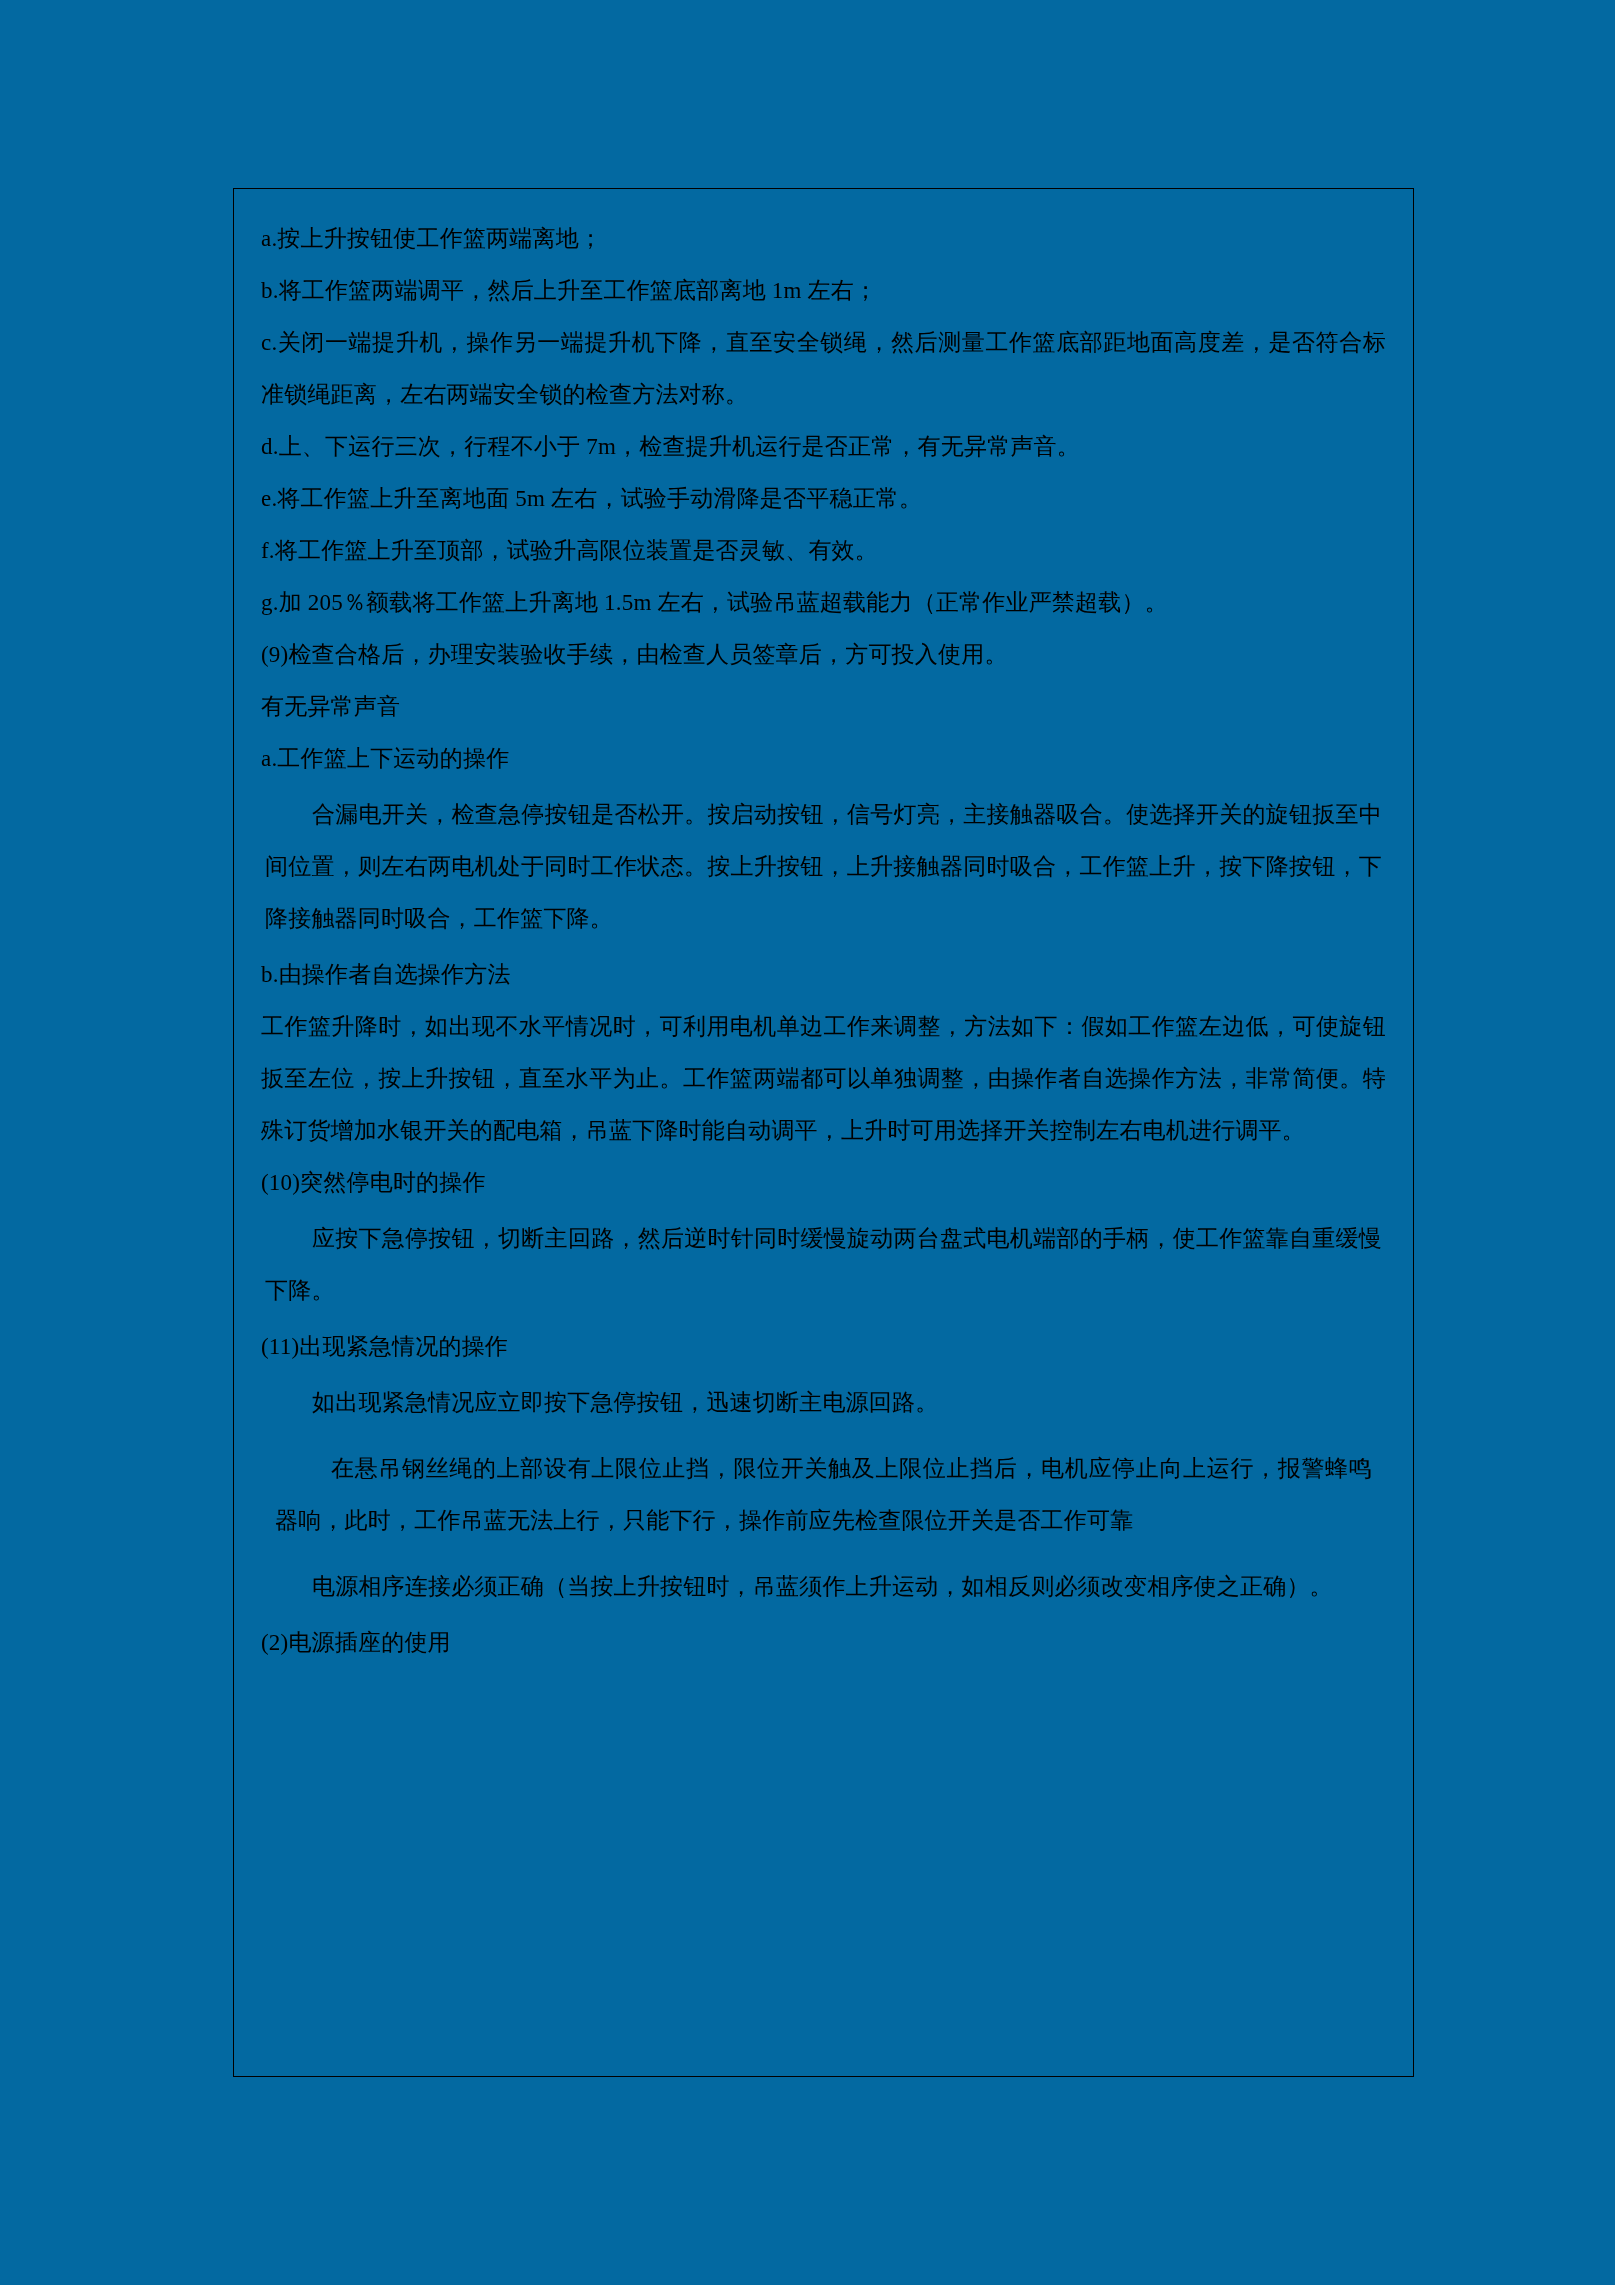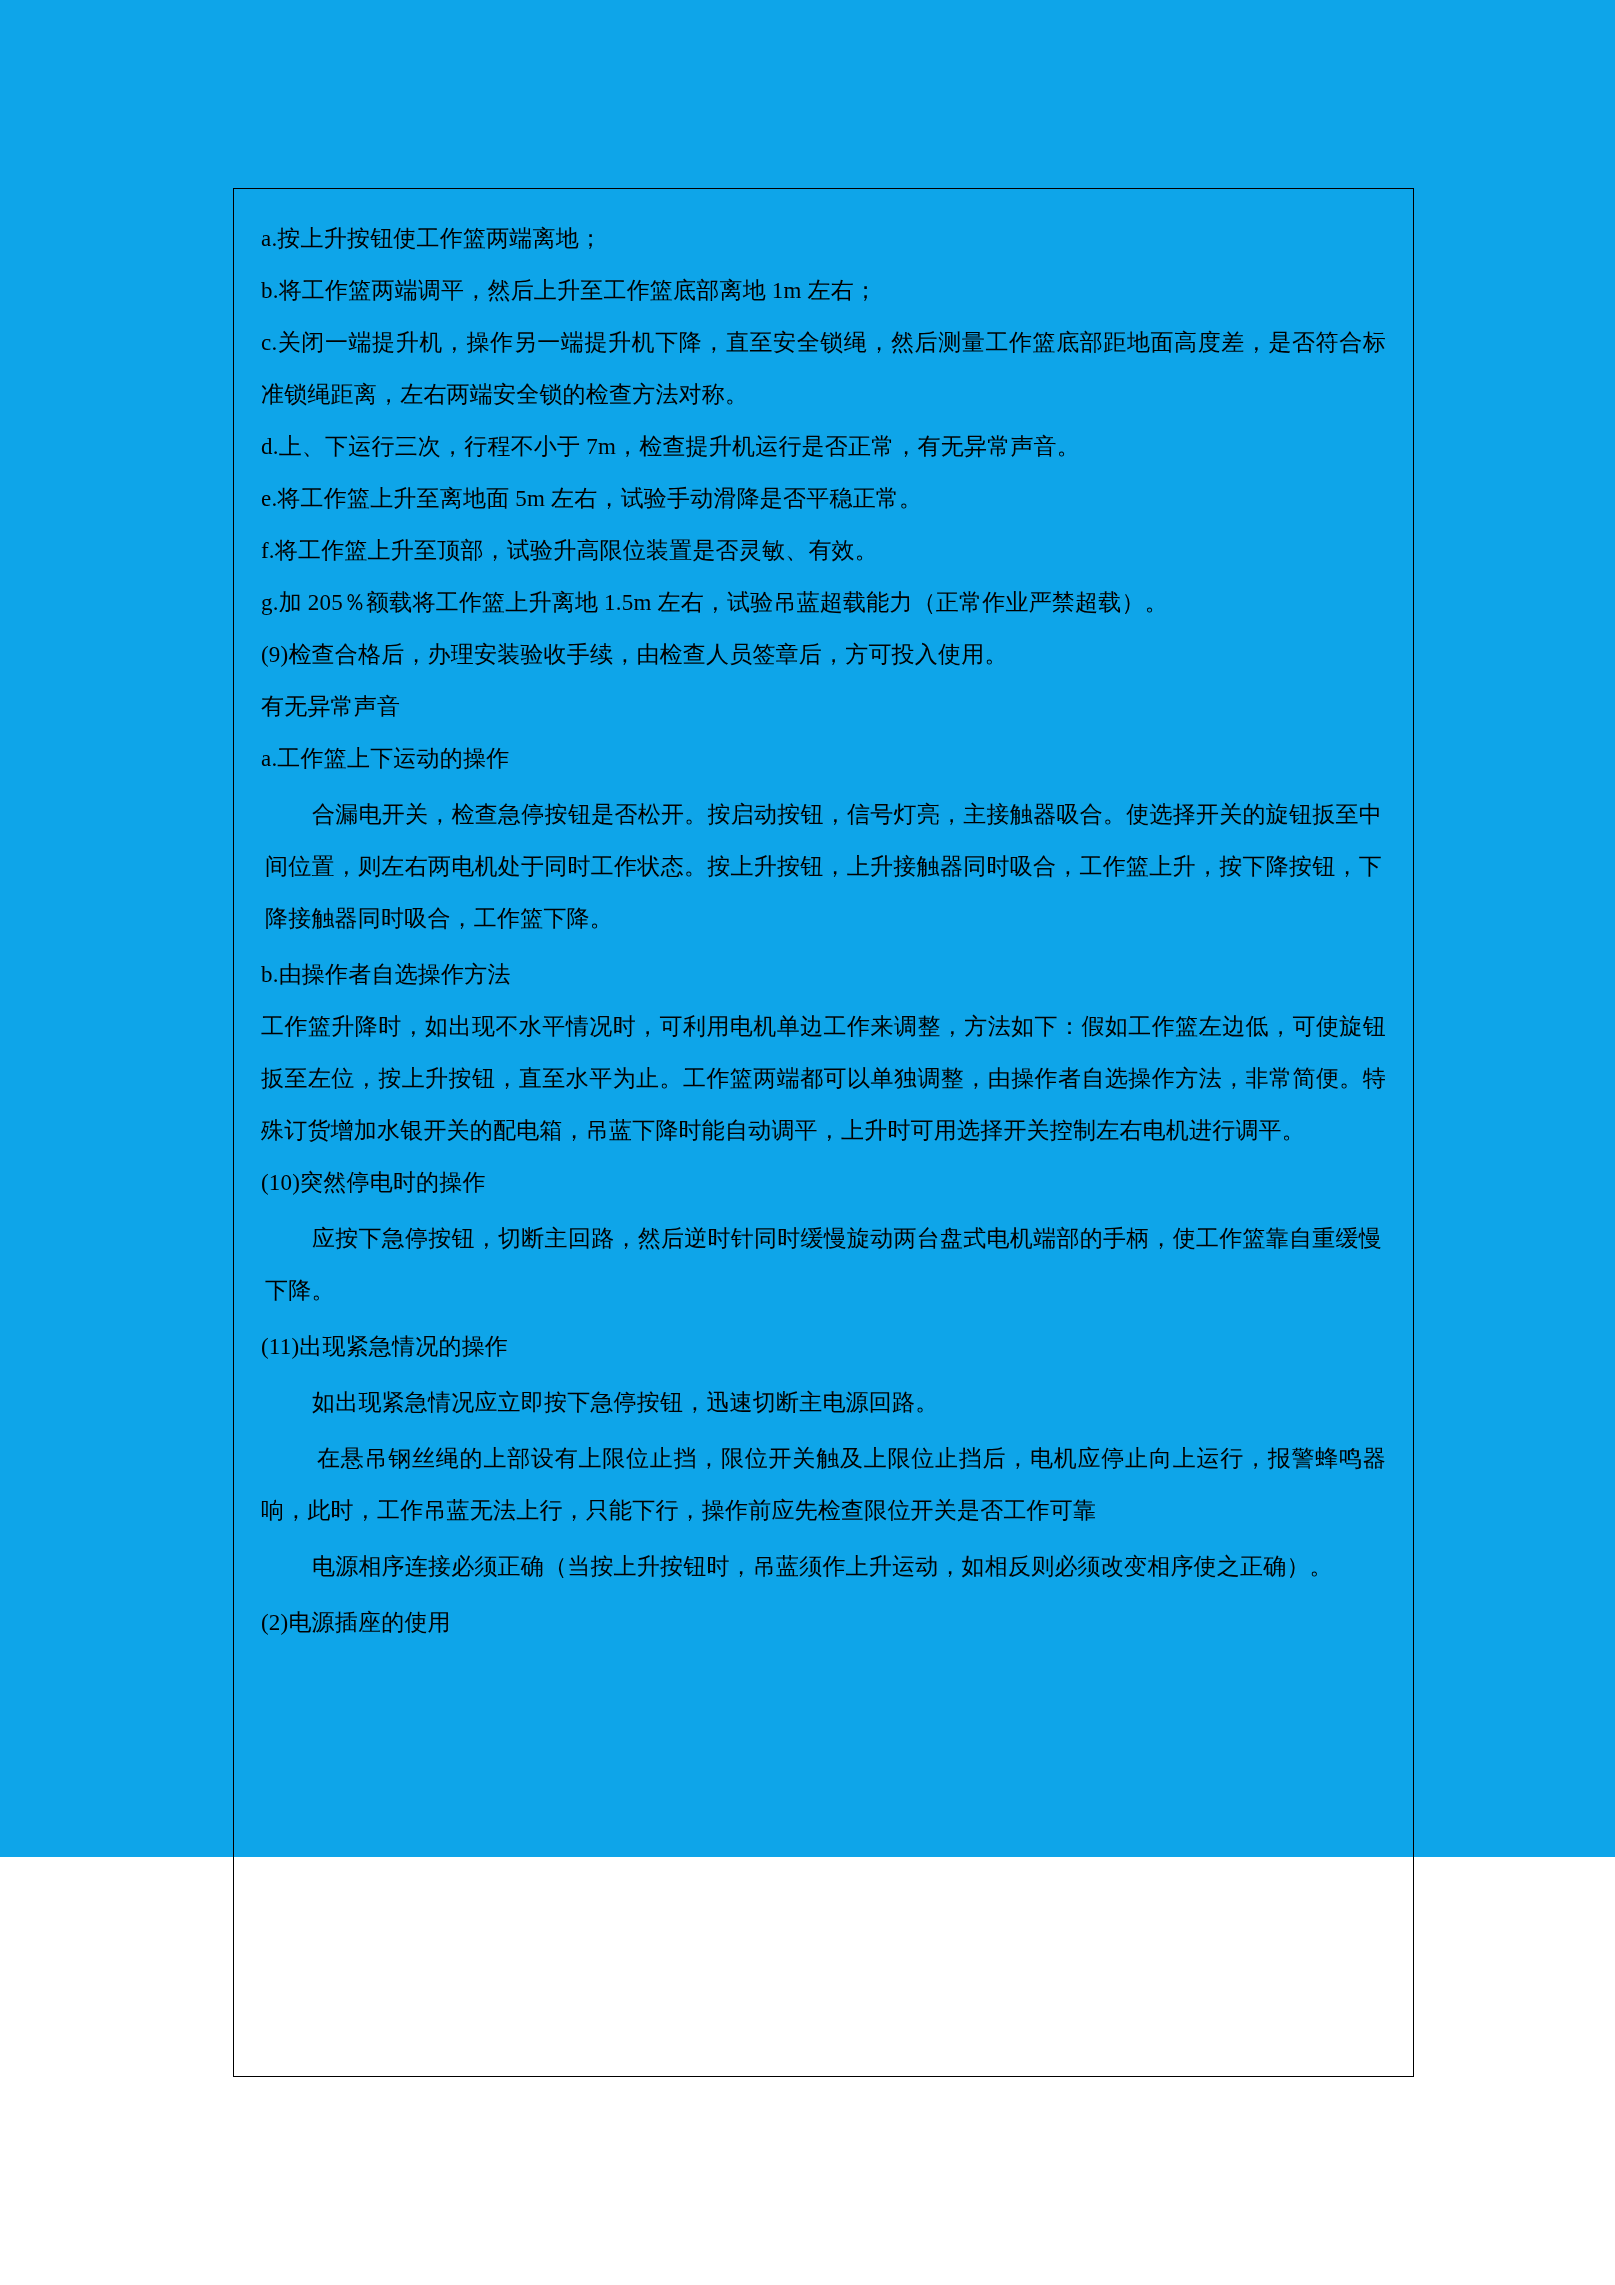--- a/index.html
+++ b/index.html
@@ -9,22 +9,22 @@
   }
   body {
     width: 1616px;
     height: 2285px;
     font-family: "Liberation Serif", "DejaVu Serif", serif;
     color: #000000;
   }
   .page {
     position: relative;
     width: 1616px;
-    height: 1857px;
-    background: #0ea5e9;
+    height: 2285px;
+    background: #0369a1;
     box-sizing: border-box;
   }
   .doc-frame {
     position: absolute;
     left: 233px;
     top: 188px;
     width: 1181px;
     height: 1889px;
     border: 1.8px solid #000000;
     box-sizing: border-box;
@@ -39,21 +39,21 @@
   }
   .para {
     margin: 0;
     text-indent: 0;
   }
   .para-indent {
     margin: 4px;
     text-indent: 47px;
   }
   .para-indent-lg {
-    margin: 0;
+    margin: 14px;
     text-indent: 56px;
   }
 </style>
 </head>
 <body>
 
 <div class="page">
   <div class="doc-frame">
     <div class="body-text">
       <p class="para">a.按上升按钮使工作篮两端离地；</p>

